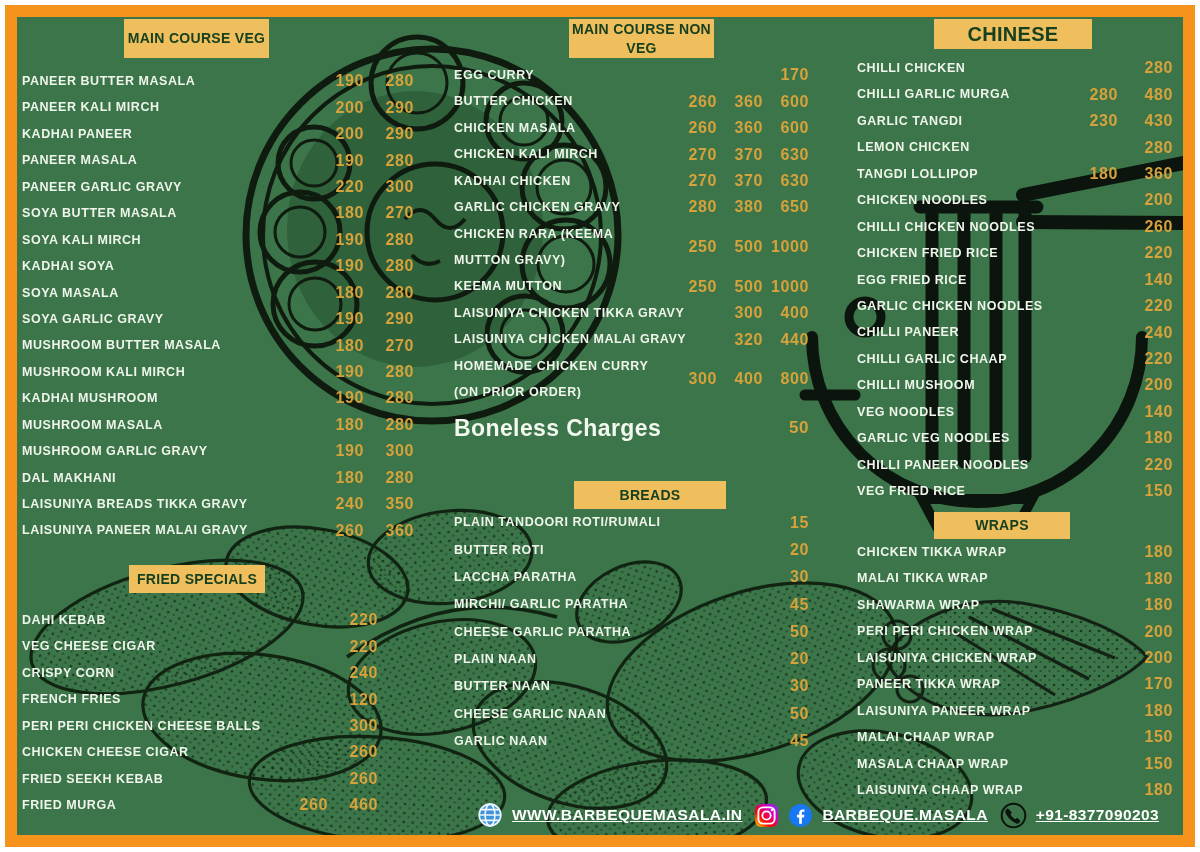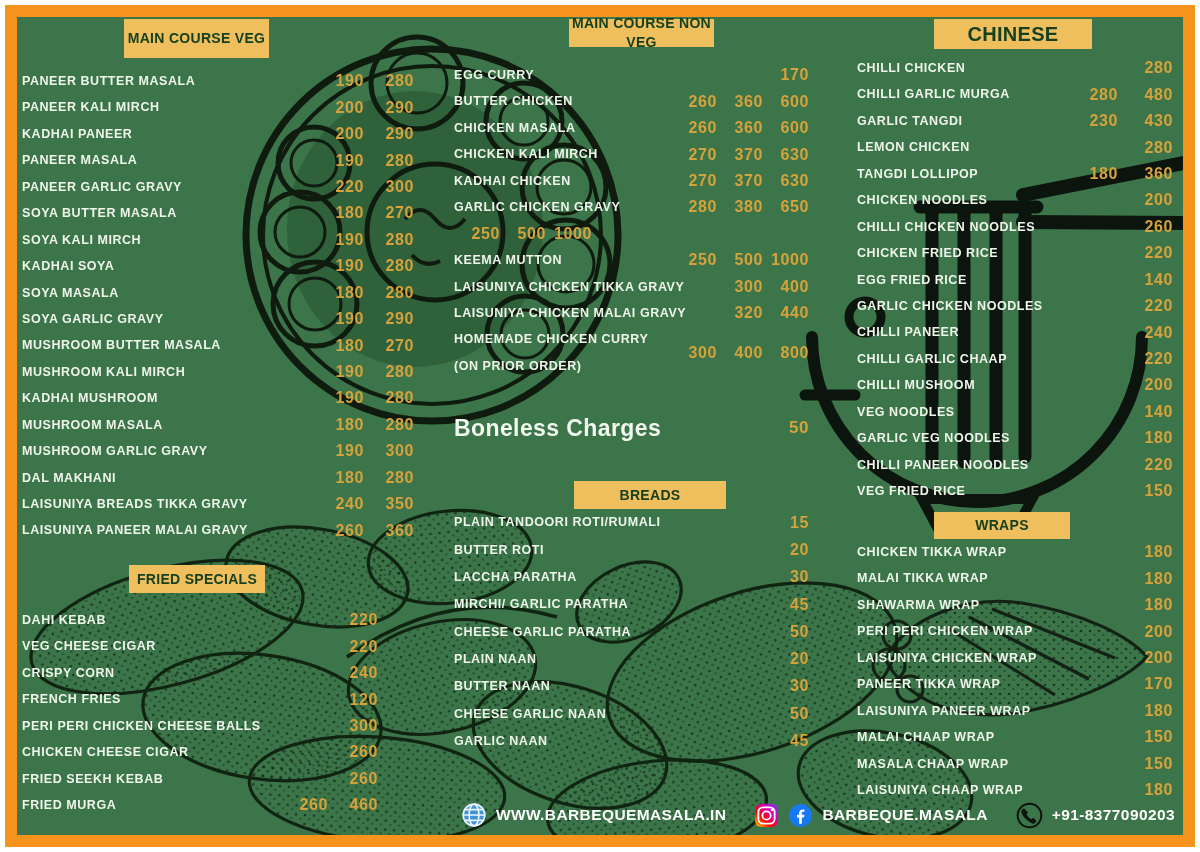--- a/index.html
+++ b/index.html
@@ -28,22 +28,22 @@
     letter-spacing:.6px;text-align:right;
   }
   .veg .price,.fried .price{width:46px;margin-left:4px}
   .mid .price{width:42px;margin-left:4px}
   .right .price{width:50px;margin-left:5px}
   .boneless{position:absolute;z-index:2;display:flex;align-items:center;justify-content:space-between}
   .boneless .blabel{color:#F3F8F0;font-weight:700;font-size:23px;letter-spacing:.4px}
   .boneless .price{font-size:17px}
   .footer{
     position:absolute;z-index:3;left:0;right:0;bottom:0;height:40px;
-    display:flex;align-items:center;justify-content:flex-end;gap:28px;
-    padding-right:8px;color:#fff;
+    display:flex;align-items:center;justify-content:flex-end;gap:12px;
+    padding-right:24px;color:#fff;text-decoration:underline;
   }
   .ftext{font-weight:700;font-size:15.5px;letter-spacing:.4px}
   .ficon{display:flex;align-items:center}
   .fgroup{display:flex;align-items:center;gap:9px}
 </style>
 </head>
 <body>
 
 <div class="frame"></div>
 
@@ -298,21 +298,21 @@
       </div>
       <div class="row">
         <span class="iname">FRIED MURGA</span>
         <span class="prices">
           <span class="price">260</span>
           <span class="price">460</span>
         </span>
       </div>
     </div>
 
-  <div class="badge" style="left:552px;top:2px;width:145px;height:28px">MAIN COURSE NON VEG</div>
+  <div class="badge" style="left:552px;top:2px;width:145px;height:39px">MAIN COURSE NON VEG</div>
   <div class="list mid" style="left:437px;top:45px;width:355px">
       <div class="row">
         <span class="iname">EGG CURRY</span>
         <span class="prices">
           <span class="price">170</span>
         </span>
       </div>
       <div class="row">
         <span class="iname">BUTTER CHICKEN</span>
         <span class="prices">
@@ -347,20 +347,21 @@
       </div>
       <div class="row">
         <span class="iname">GARLIC CHICKEN GRAVY</span>
         <span class="prices">
           <span class="price">280</span>
           <span class="price">380</span>
           <span class="price">650</span>
         </span>
       </div>
       <div class="row">
+        <span class="iname">CHICKEN RARA (KEEMA MUTTON GRAVY)</span>
         <span class="prices">
           <span class="price">250</span>
           <span class="price">500</span>
           <span class="price">1000</span>
         </span>
       </div>
       <div class="row">
         <span class="iname">KEEMA MUTTON</span>
         <span class="prices">
           <span class="price">250</span>

